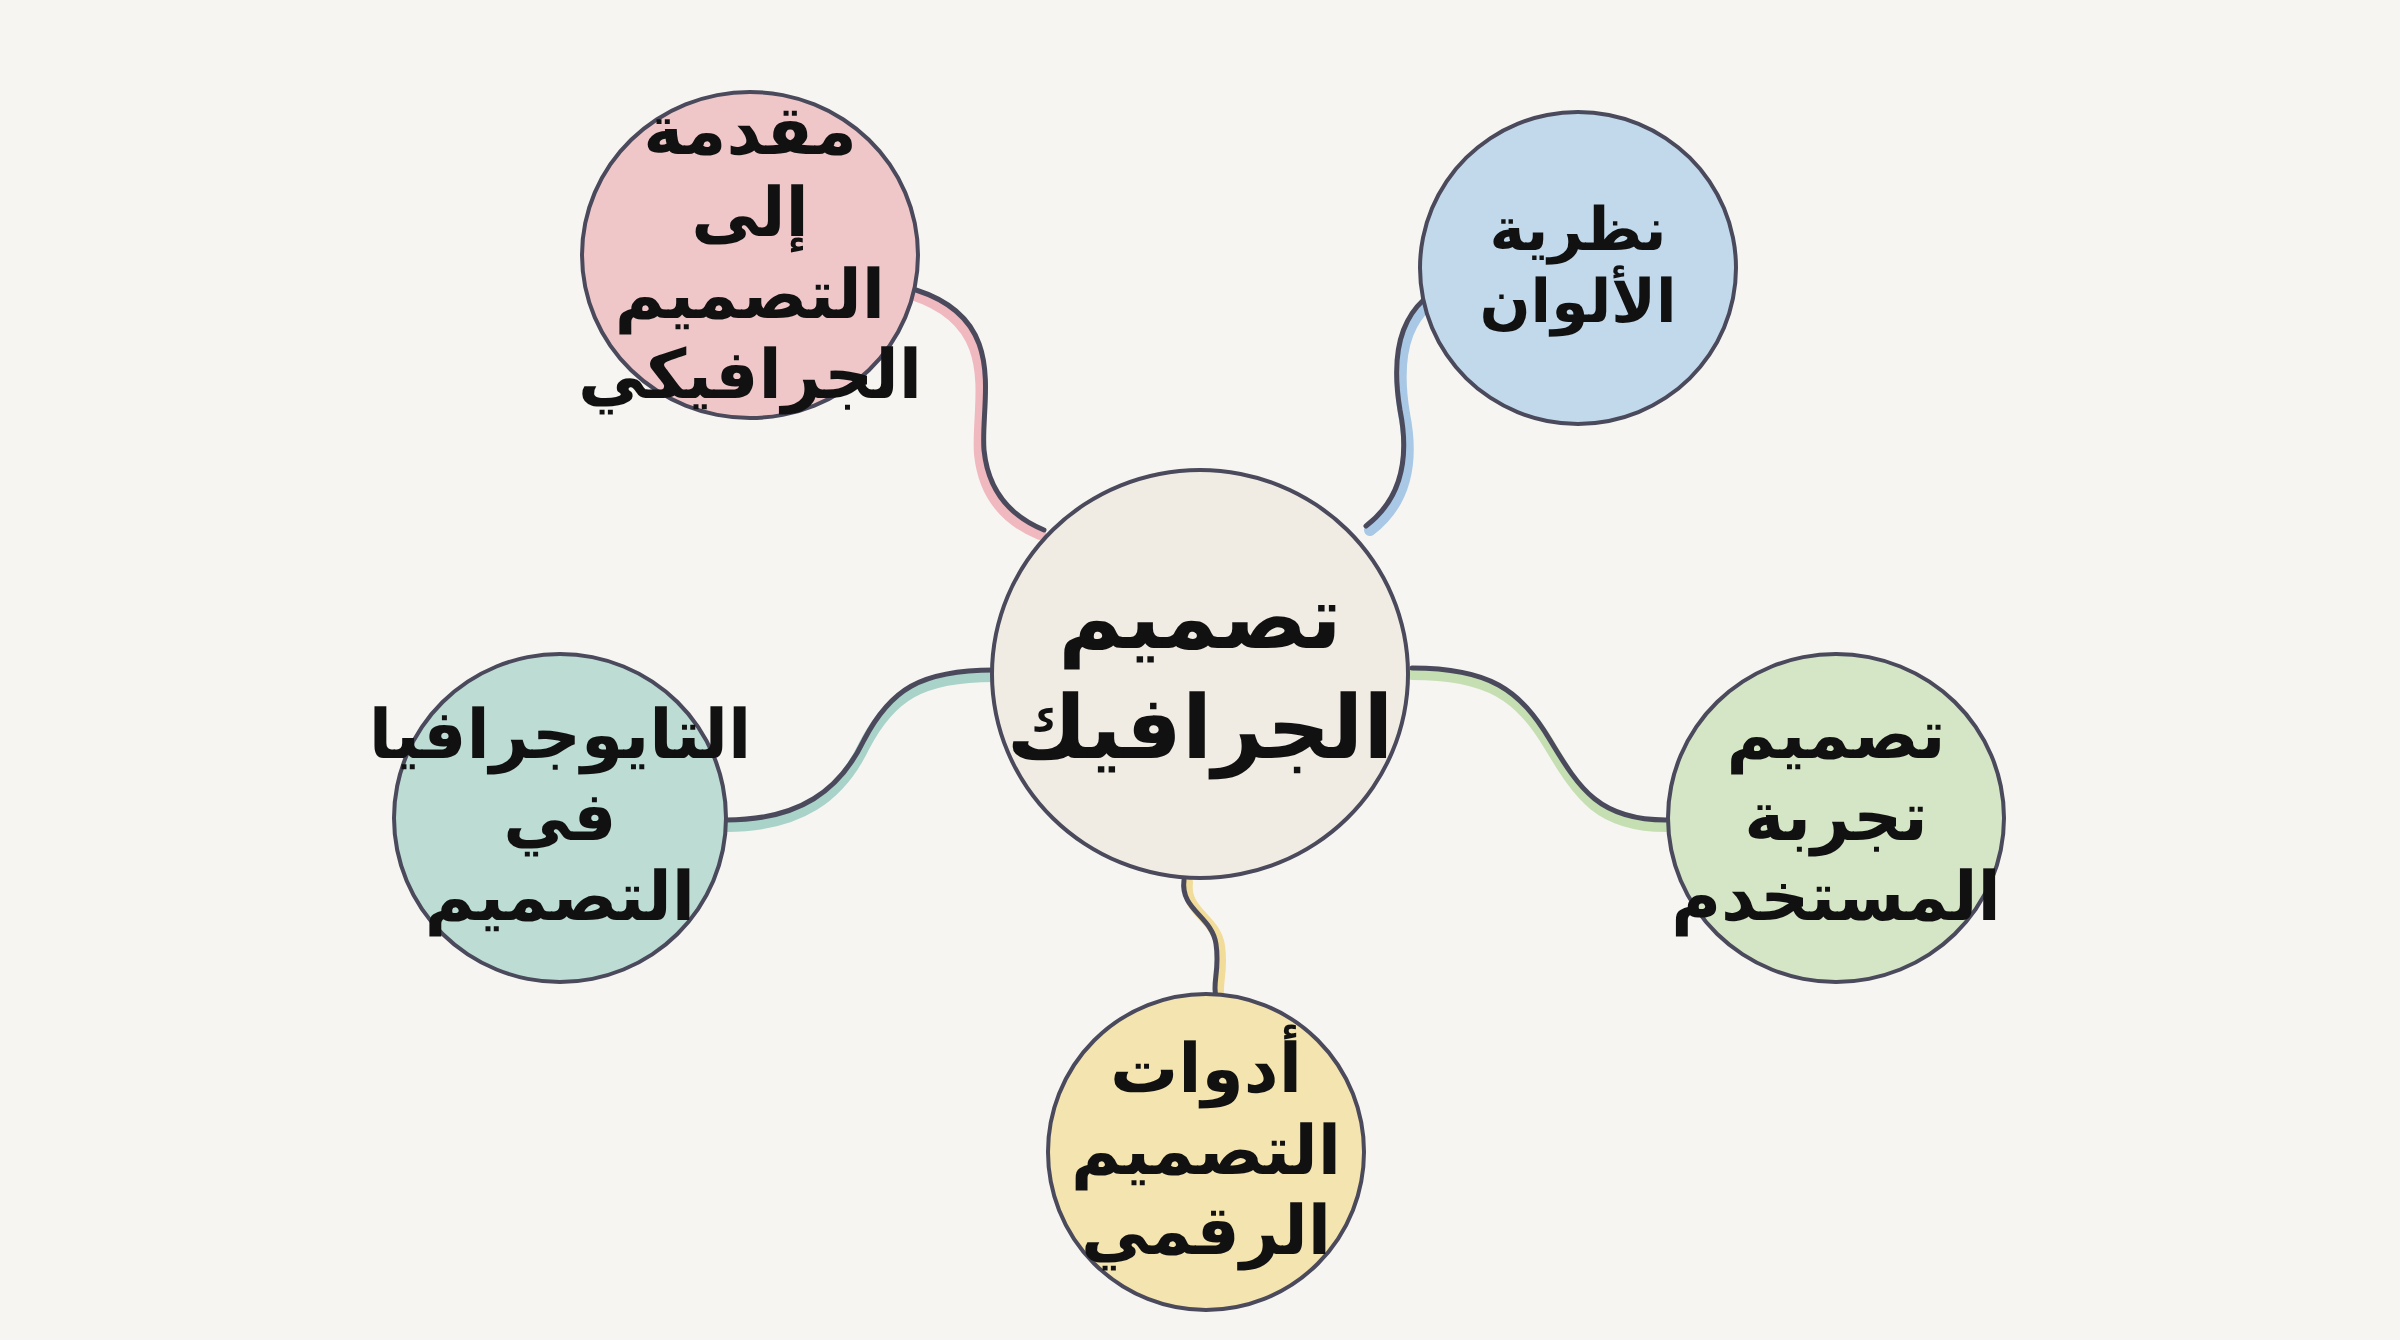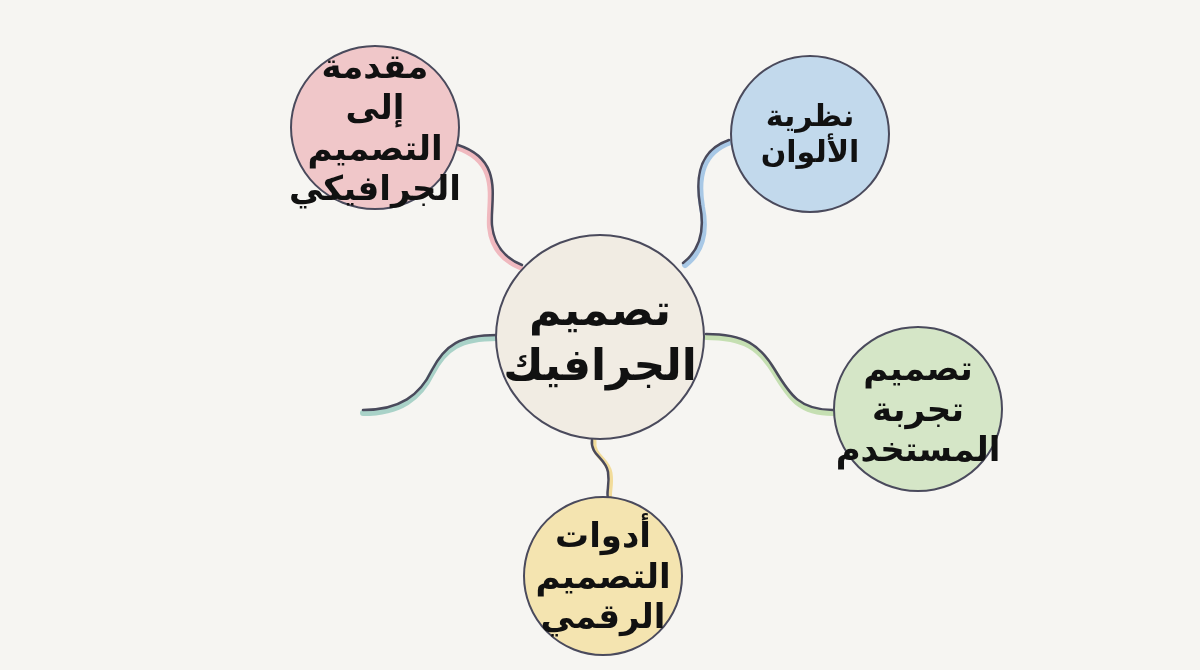--- a/index.html
+++ b/index.html
@@ -44,21 +44,21 @@
     }
     .center {
       left: 495px; top: 234px;
       width: 210px; height: 206px;
       background: #f1ece3;
     }
     .center .node-label { font-size: 44px; line-height: 1.25; }
     .sm .node-label { font-size: 34px; }
 
     .n-intro { left: 290px; top: 45px; width: 170px; height: 165px; background: #f0c7c9; }
-    .n-color { left: 730px; top: 55px; width: 160px; height: 158px; background: #c2d9ec; }
+    .n-color { left: 709px; top: 55px; width: 160px; height: 158px; background: #c2d9ec; }
     .n-ux    { left: 833px; top: 326px; width: 170px; height: 166px; background: #d5e6c7; }
     .n-tools { left: 523px; top: 496px; width: 160px; height: 160px; background: #f4e4b0; }
     .n-typo  { left: 196px; top: 326px; width: 168px; height: 166px; background: #bcdcd4; }
   </style>
 </head>
 <body>
 
 <div class="canvas">
 
   <svg class="links" viewBox="0 0 1200 670">
@@ -110,14 +110,18 @@
 تجربة
 المستخدم</span>
   </div>
 
   <div class="node sm n-tools">
     <span class="node-label">أدوات
 التصميم
 الرقمي</span>
   </div>
 
+  <div class="node sm n-typo">
+    <span class="node-label">التايوجرافيا
+في التصميم</span>
+  </div>
 
 </div>
 
 </body></html>

